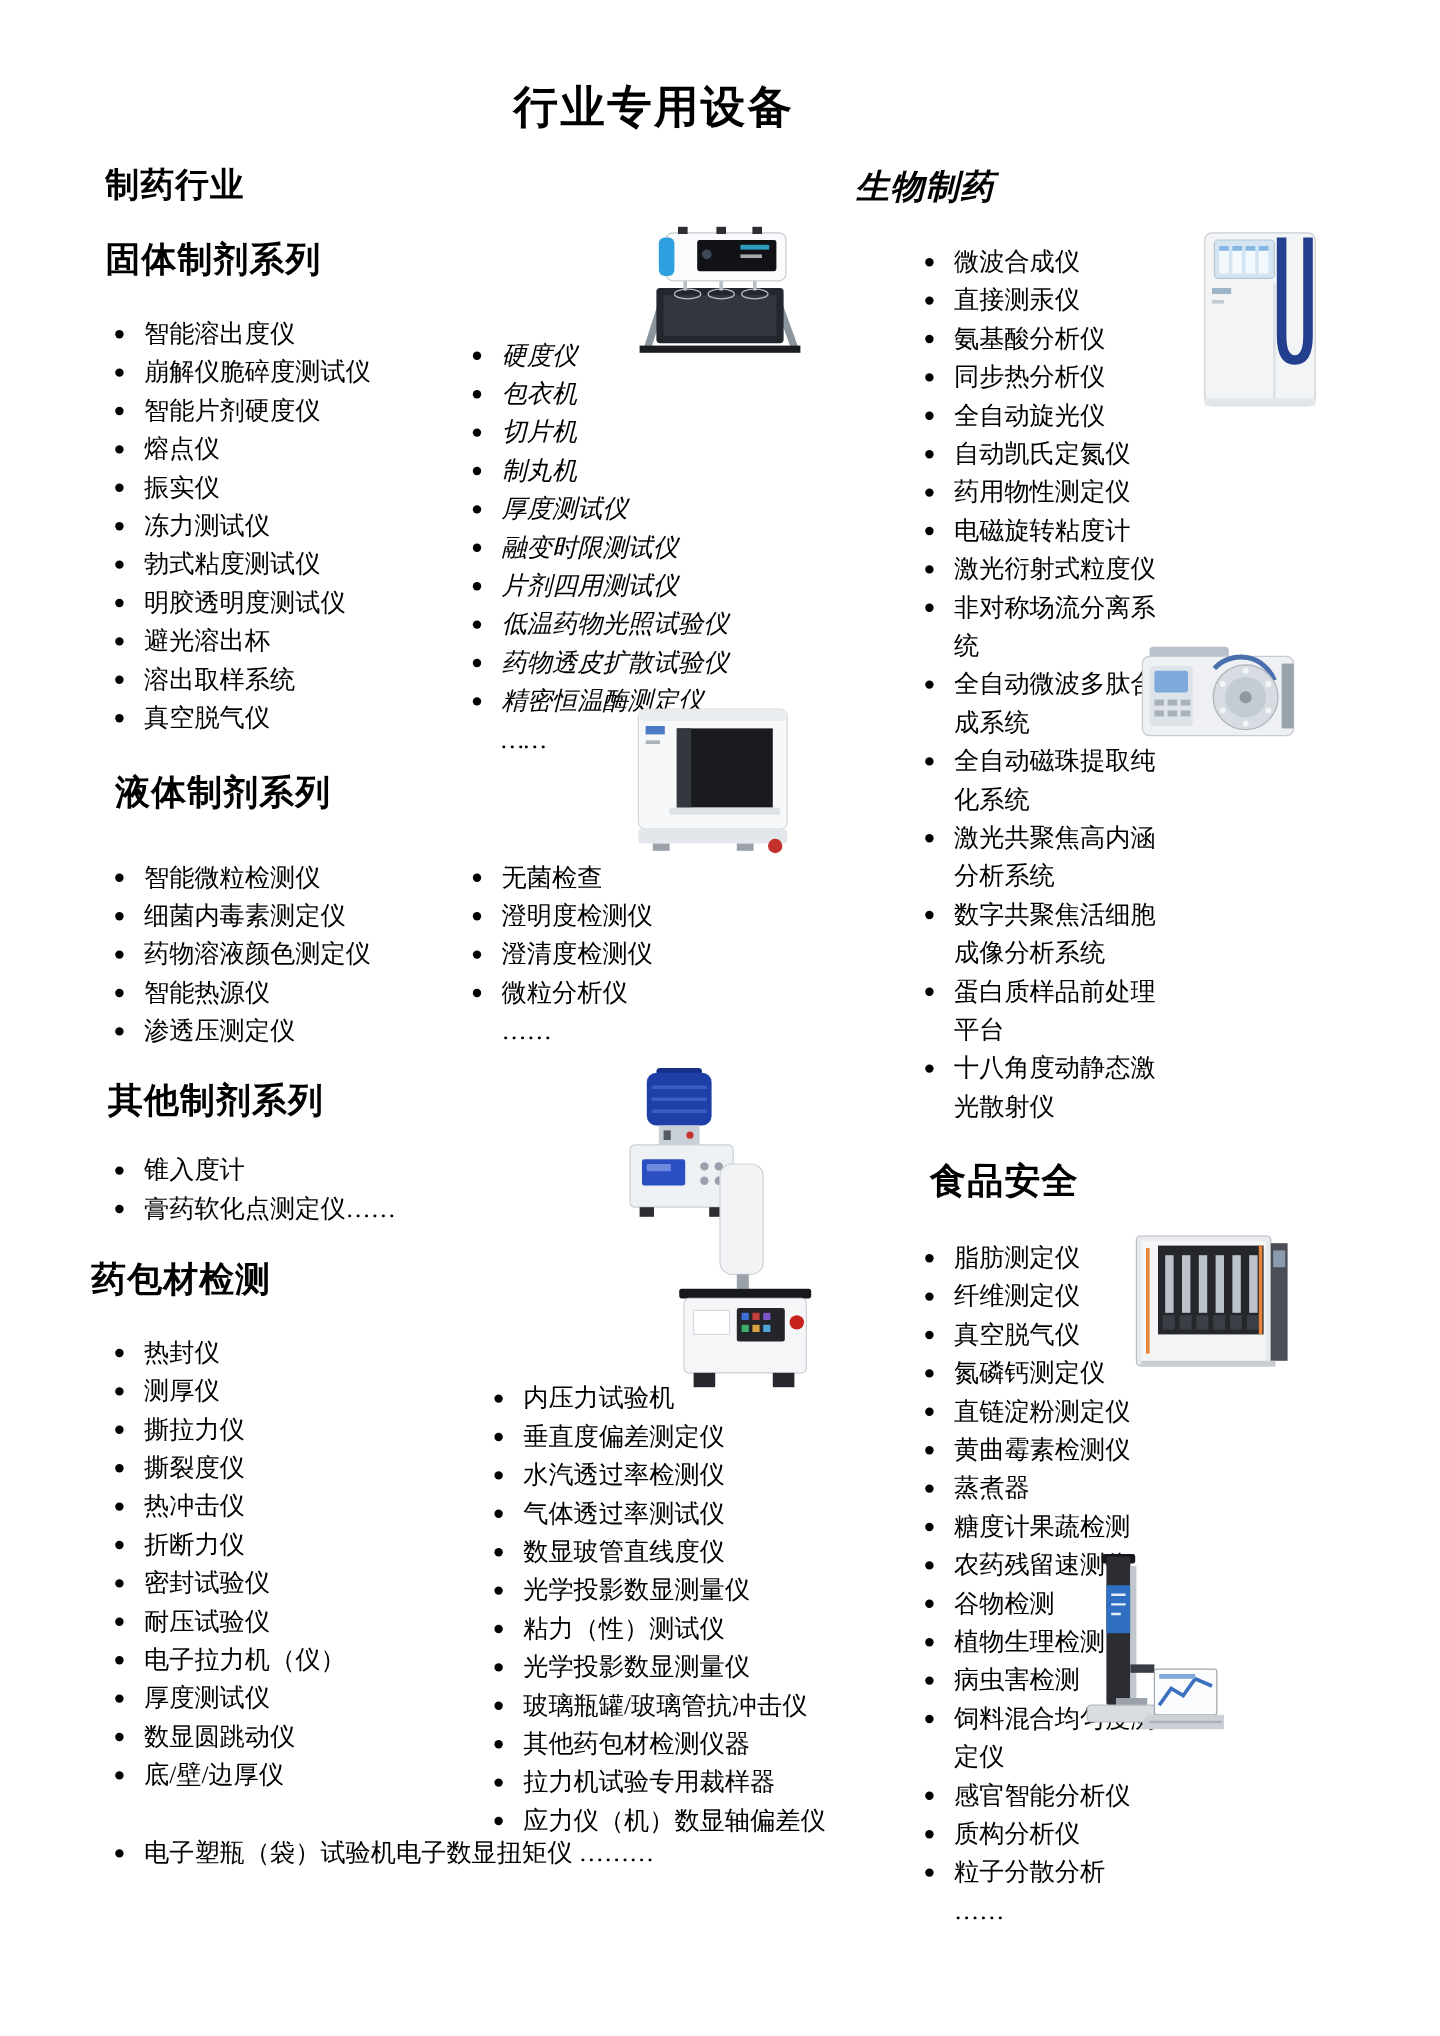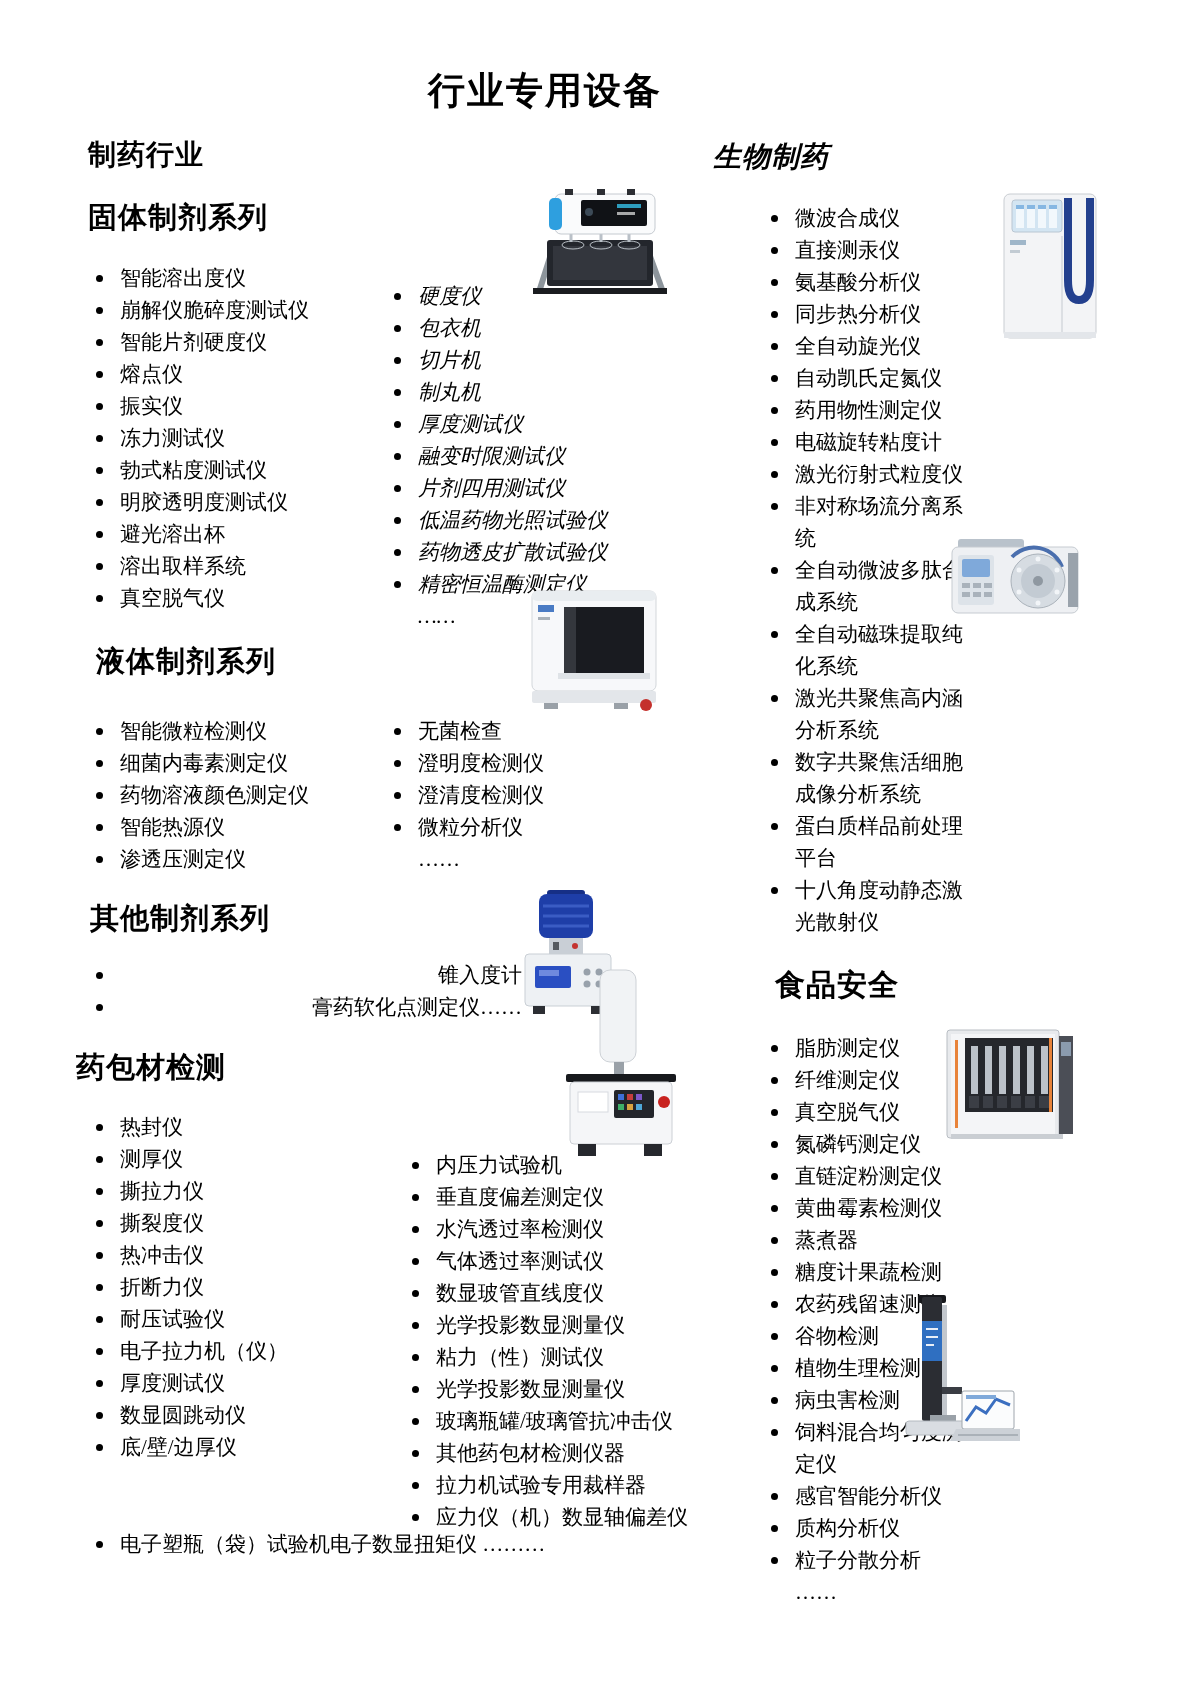--- a/index.html
+++ b/index.html
@@ -61,33 +61,34 @@
   </ul>
 <ul class="abs blist" style="left:390px;top:715px;width:310px;">
     <li>无菌检查</li>
     <li>澄明度检测仪</li>
     <li>澄清度检测仪</li>
     <li>微粒分析仪</li>
     <li class="ellipsis">……</li>
   </ul>
 
 <div class="abs sec-header" style="left:90px;top:904px;">其他制剂系列</div>
-<ul class="abs blist" style="left:92px;top:959px;width:430px;text-align:right;">
+<ul class="abs blist" style="left:92px;top:959px;width:430px;">
     <li>锥入度计</li>
     <li>膏药软化点测定仪……</li>
   </ul>
 
 <div class="abs sec-header" style="left:76px;top:1053px;">药包材检测</div>
 <ul class="abs blist" style="left:92px;top:1111px;width:300px;">
     <li>热封仪</li>
     <li>测厚仪</li>
     <li>撕拉力仪</li>
     <li>撕裂度仪</li>
     <li>热冲击仪</li>
     <li>折断力仪</li>
+    <li>密封试验仪</li>
     <li>耐压试验仪</li>
     <li>电子拉力机（仪）</li>
     <li>厚度测试仪</li>
     <li>数显圆跳动仪</li>
     <li>底/壁/边厚仪</li>
   </ul>
 <ul class="abs blist" style="left:408px;top:1149px;width:310px;">
     <li>内压力试验机</li>
     <li>垂直度偏差测定仪</li>
     <li>水汽透过率检测仪</li>

